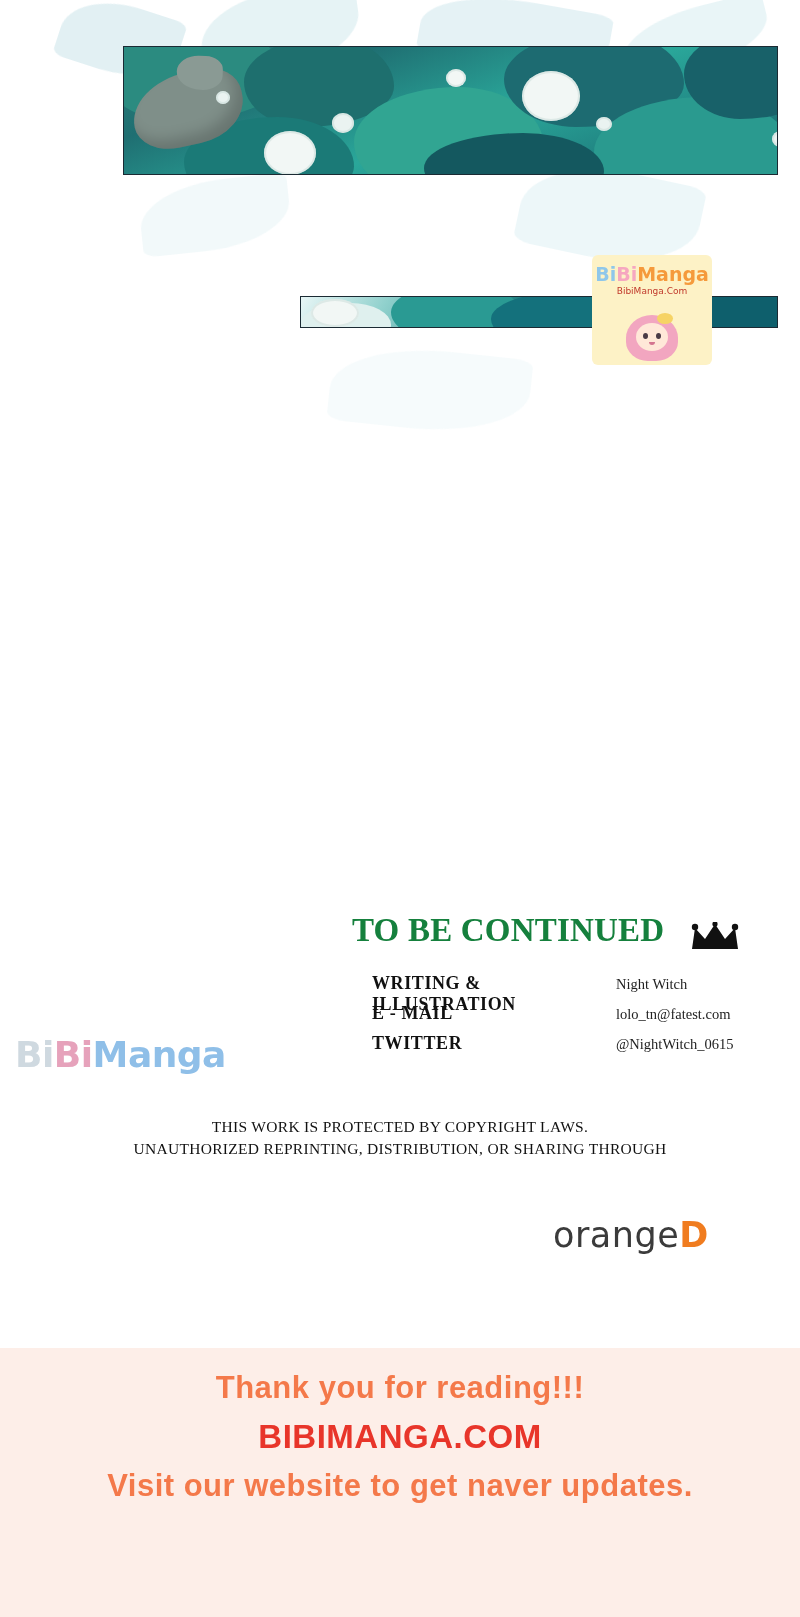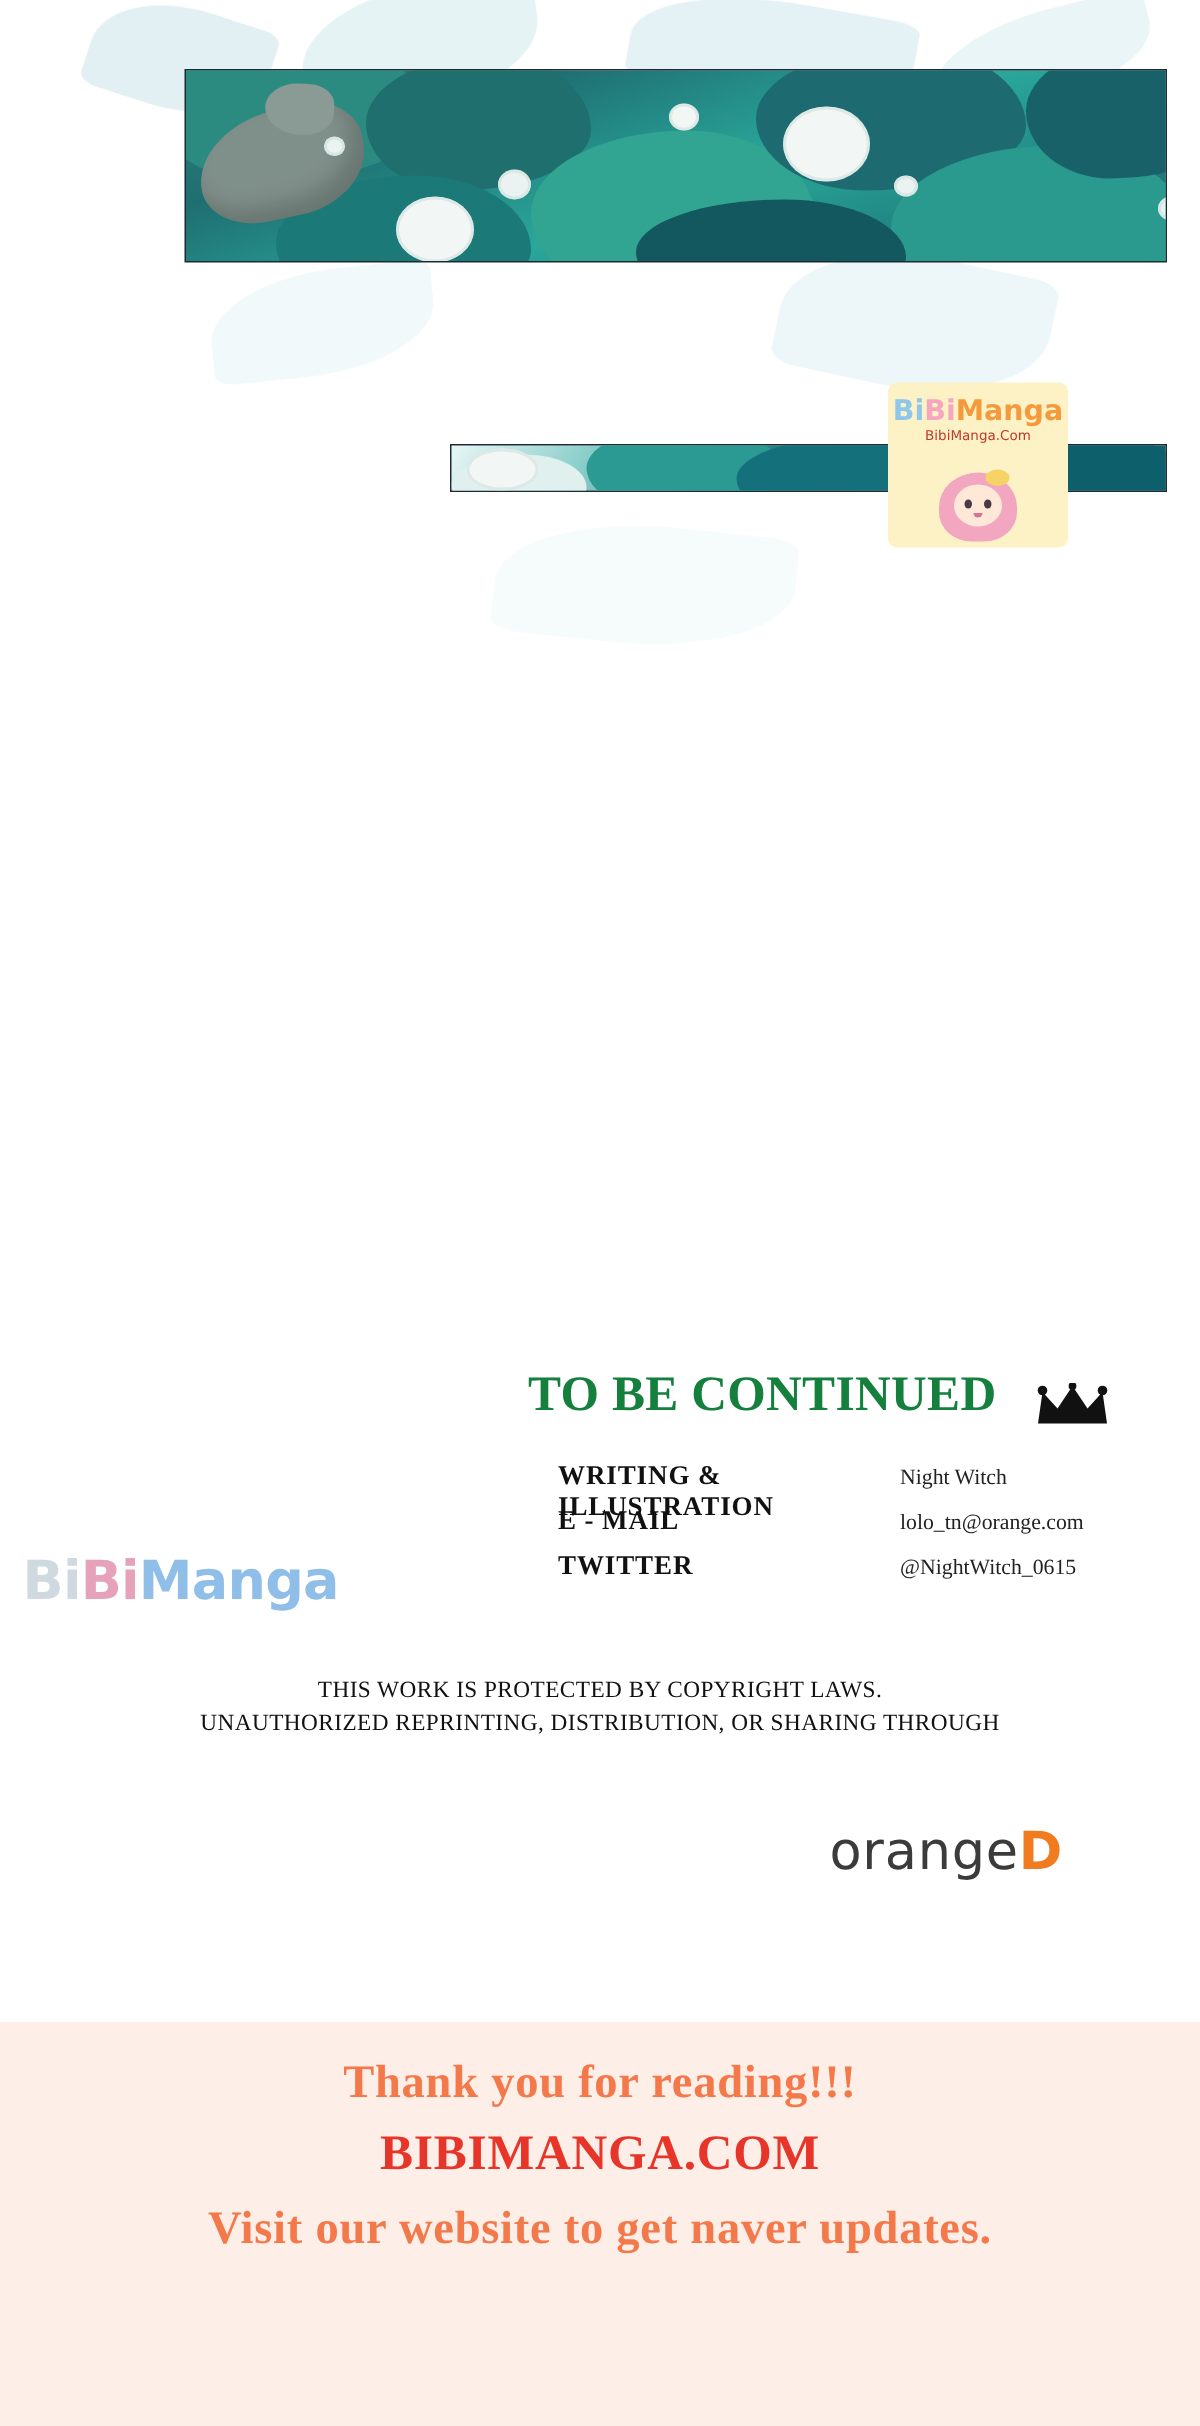--- a/index.html
+++ b/index.html
@@ -174,20 +174,21 @@
     font-family: "Liberation Serif", serif;
     font-weight: bold;
     font-size: 18px;
     letter-spacing: 0.6px;
     color: #111;
   }
   .credit-value {
     font-family: "Liberation Serif", serif;
     font-size: 14.5px;
     color: #222;
+    margin-left: 16px;
   }
 
   
   .wm-word {
     position: absolute;
     left: 15px; top: 1034px;
     font-family: "DejaVu Sans", sans-serif;
     font-weight: bold;
     font-size: 36px;
     letter-spacing: -0.5px;
@@ -226,21 +227,21 @@
   }
 
   
   .banner {
     position: absolute;
     left: 0; top: 1348px; width: 800px; height: 269px;
     background: #fdeee8;
     text-align: center;
   }
   .banner-line {
-    font-family: Liberation Serif, serif;
+    font-family: Liberation Sans, sans-serif;
     font-weight: bold;
   }
   .banner-1 {
     margin-top: 22px;
     font-size: 31px;
     color: #f4794a;
     letter-spacing: 0.5px;
   }
   .banner-2 {
     margin-top: 12px;
@@ -331,21 +332,21 @@
       </svg>
     </div>
 
     <div class="credit-rows">
       <div class="credit-row">
         <div class="credit-label">WRITING &amp; ILLUSTRATION</div>
         <div class="credit-value">Night Witch</div>
       </div>
       <div class="credit-row">
         <div class="credit-label">E - MAIL</div>
-        <div class="credit-value">lolo_tn@orange.com</div>
+        <div class="credit-value">lolo_tn@fatest.com</div>
       </div>
       <div class="credit-row">
         <div class="credit-label">TWITTER</div>
         <div class="credit-value">@NightWitch_0615</div>
       </div>
     </div>
   </div>
 
   <div class="wm-word">
     <span class="w-b">Bi</span><span class="w-i">Bi</span><span class="w-m">Manga</span>

